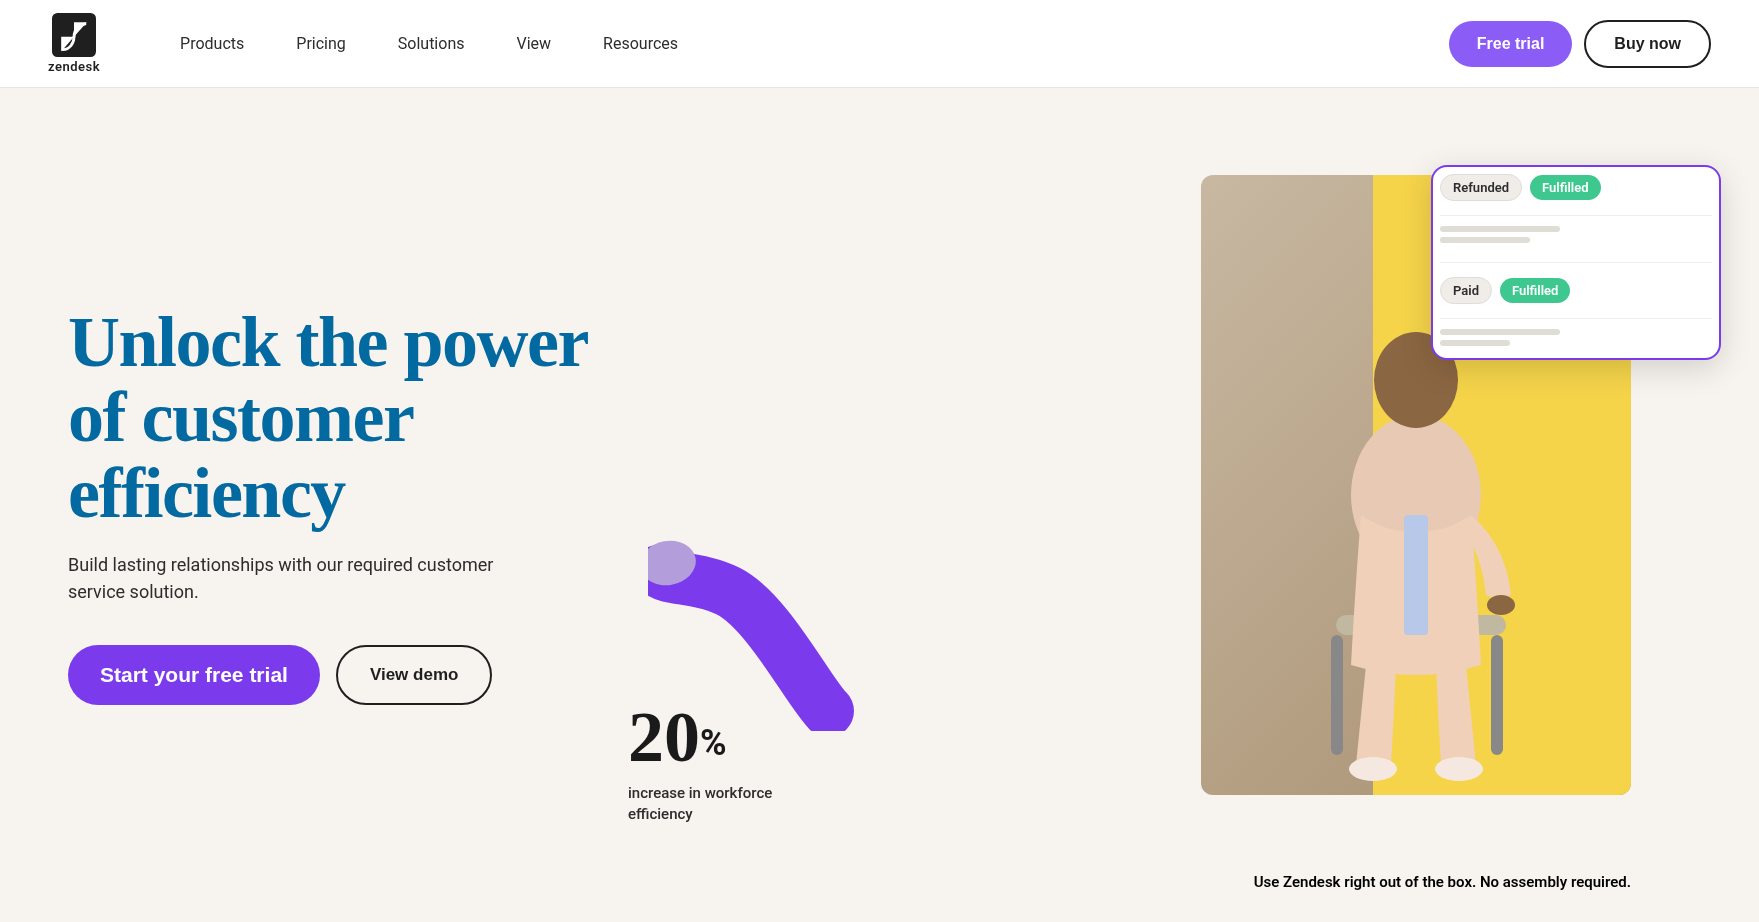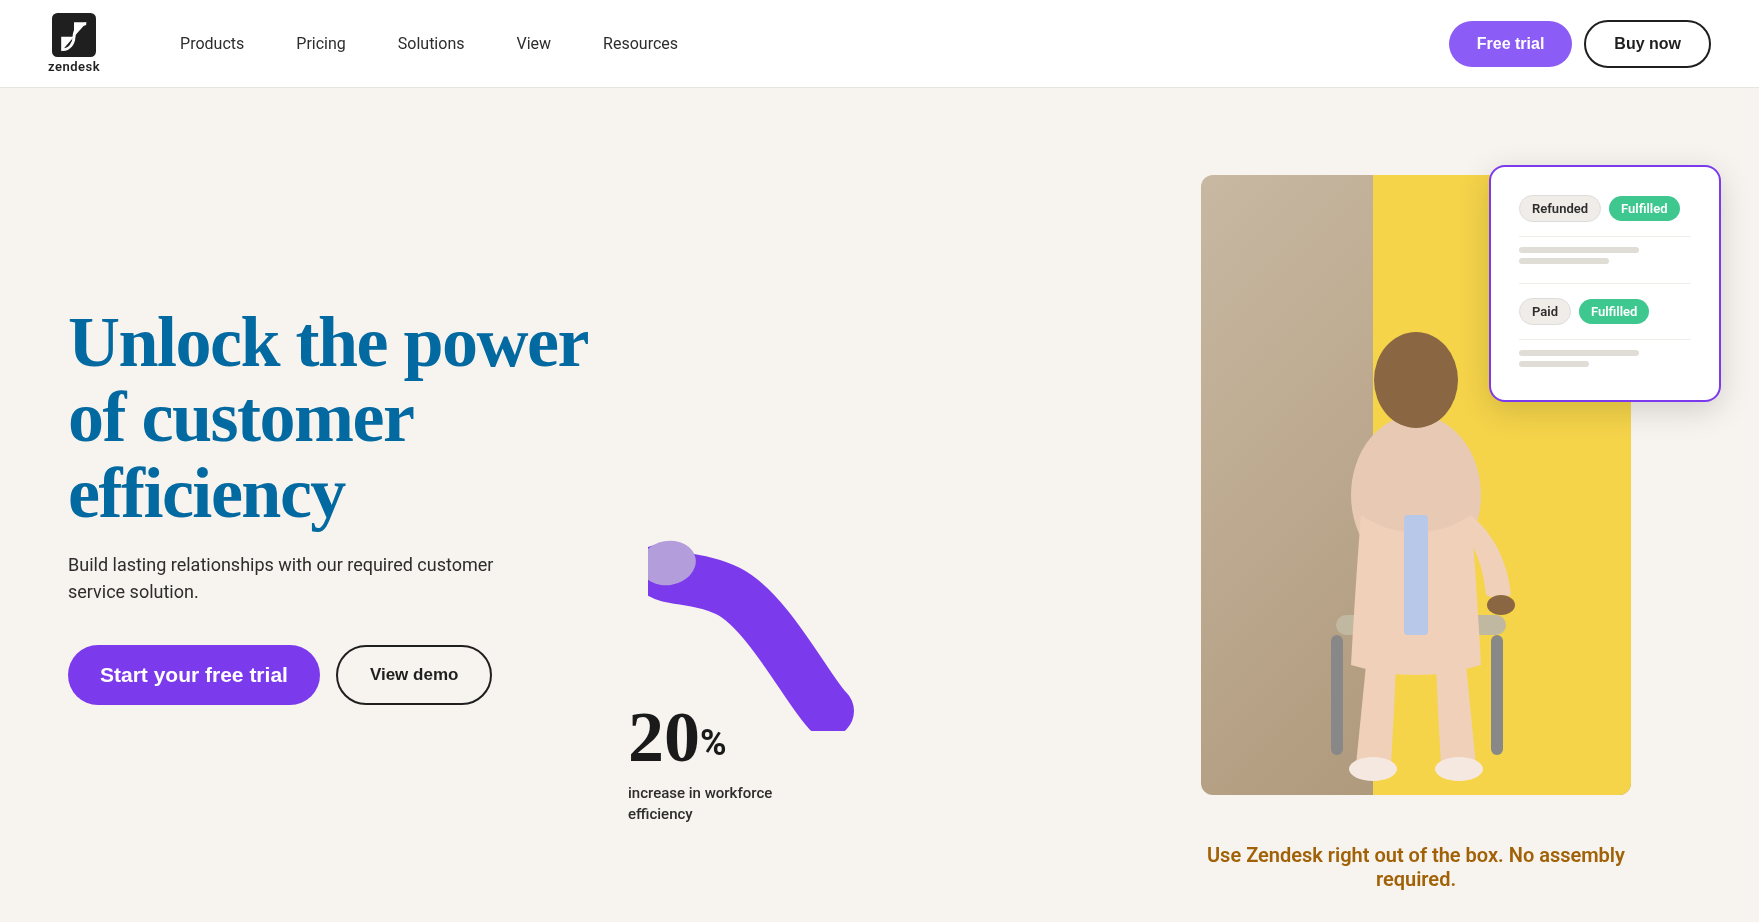--- a/index.html
+++ b/index.html
@@ -213,38 +213,38 @@
       line-height: 1.4;
       margin-top: 4px;
       font-weight: 500;
     }
 
     
     .hero-caption {
       position: absolute;
       bottom: -36px;
       right: 80px;
-      font-size: 20px;
-      color: #a16207;
+      font-size: 15px;
+      color: #000000;
       font-weight: 600;
       width: 430px;
-      text-align: center;
+      text-align: right;
       padding-top: 12px;
     }
 
     
     .ui-card {
       position: absolute;
       top: 10px;
       right: -10px;
-      width: 232px;
+      width: 290px;
       background: #fff;
       border-radius: 16px;
       box-shadow: 0 8px 32px rgba(0,0,0,0.15);
-      padding: 28px;
+      padding: 7px;
       z-index: 10;
       border: 2px solid #7c3aed;
     }
     .card-row {
       display: flex;
       align-items: center;
       justify-content: space-between;
       margin-bottom: 10px;
       padding-bottom: 14px;
       border-bottom: 1px solid #f0ece7;

